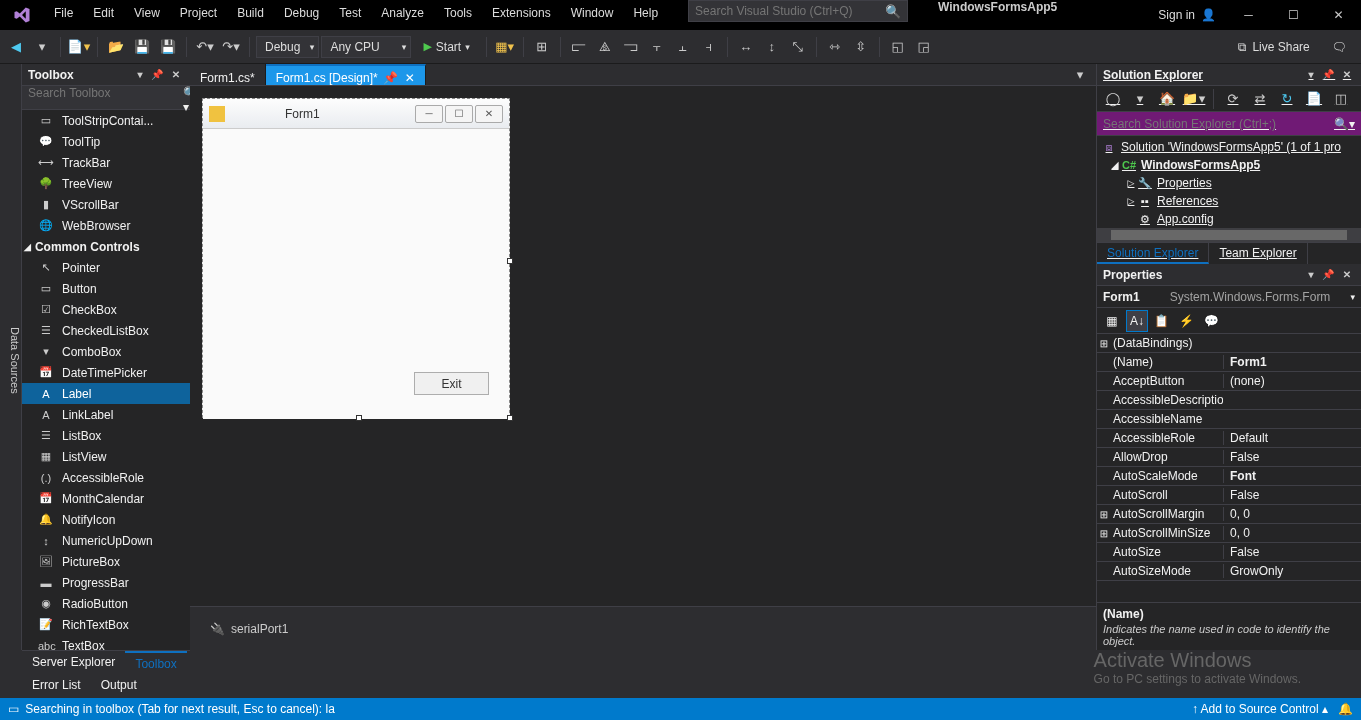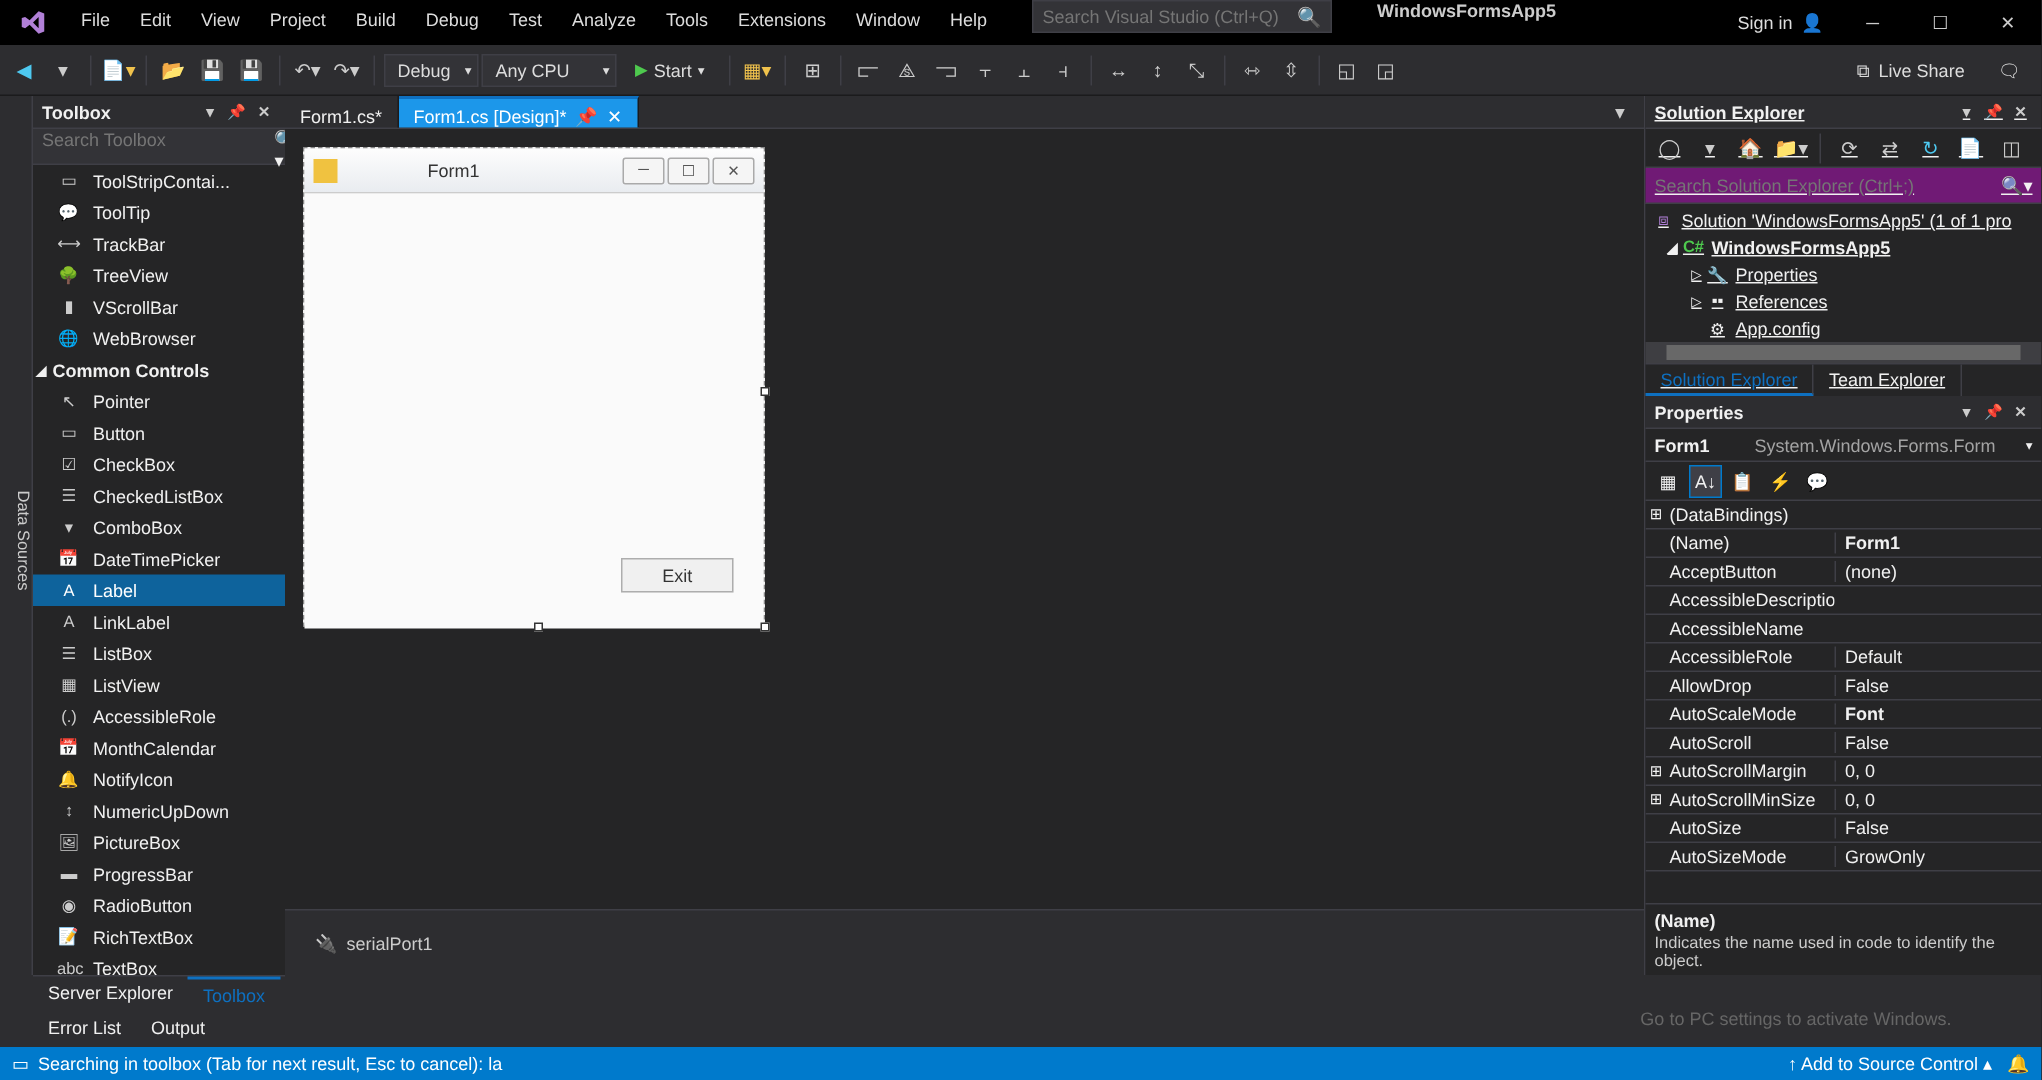--- a/index.html
+++ b/index.html
@@ -4,21 +4,21 @@
 <style>
 * { margin: 0; padding: 0; box-sizing: border-box; font-family: 'Segoe UI', sans-serif; font-size: 12px; }
 body { width: 1361px; height: 720px; background: #2d2d30; color: #f1f1f1; overflow: hidden; position: relative; }
 
 
 .titlebar { height: 30px; background: #000000; display: flex; }
 .vs-logo { width: 32px; height: 30px; display: flex; align-items: center; justify-content: center; margin: 0 6px; }
 .vs-logo svg { width: 18px; height: 18px; }
 .menubar { display: flex; }
 .menubar-item { padding: 6px 10px; cursor: pointer; color: #ddd; }
-.search-box { margin-left: 20px; width: 200px; height: 22px; background: #333337; border: 1px solid #3f3f46; display: flex; align-items: center; padding: 0 6px; }
+.search-box { margin-left: 20px; width: 220px; height: 22px; background: #333337; border: 1px solid #3f3f46; display: flex; align-items: center; padding: 0 6px; }
 .search-box input { flex: 1; background: transparent; border: none; color: #a0a0a0; outline: none; font-size: 12px; }
 .search-box .icon { color: #ccc; font-size: 13px; }
 .app-title { margin-left: 30px; color: #ccc; font-weight: 600; }
 .title-right { margin-left: auto; display: flex; align-items: center; }
 .signin { padding: 0 10px; color: #ddd; display: flex; align-items: center; gap: 6px; }
 .winbtn { width: 45px; height: 30px; display: flex; align-items: center; justify-content: center; color: #ccc; cursor: pointer; }
 
 
 .toolbar { height: 34px; background: #2d2d30; display: flex; align-items: center; padding: 0 4px; border-bottom: 1px solid #1b1b1c; gap: 2px; }
 .tbtn { width: 24px; height: 24px; display: flex; align-items: center; justify-content: center; color: #ccc; cursor: pointer; font-size: 13px; }
@@ -95,21 +95,21 @@
 .prop-toolbtn { width: 22px; height: 22px; display: flex; align-items: center; justify-content: center; cursor: pointer; font-size: 12px; }
 .prop-toolbtn.active { background: #3f3f46; border: 1px solid #007acc; }
 .prop-grid { flex: 1; overflow: hidden; }
 .prop-row { display: flex; height: 19px; align-items: center; border-bottom: 1px solid #3f3f46; }
 .prop-row .expand { width: 14px; text-align: center; font-size: 10px; }
 .prop-row .pname { width: 112px; padding-left: 2px; overflow: hidden; }
 .prop-row .pval { flex: 1; padding-left: 6px; border-left: 1px solid #3f3f46; }
 .prop-row.bold .pval { font-weight: 600; }
 .prop-desc { border-top: 1px solid #3f3f46; padding: 4px 6px; height: 48px; }
 .prop-desc .dname { font-weight: 600; margin-bottom: 2px; }
-.prop-desc .dtext { color: #ccc; font-size: 11px; }
+.prop-desc .dtext { color: #ccc; font-size: 11px; font-style: italic; }
 
 
 .bottom-tabs { height: 24px; display: flex; border-top: 1px solid #3f3f46; background: #2d2d30; }
 .bottom-tab { padding: 4px 10px; cursor: pointer; }
 .bottom-tab.active { color: #0e70c0; border-top: 2px solid #0e70c0; }
 
 
 .statusbar { height: 22px; background: #007acc; display: flex; align-items: center; padding: 0 8px; color: #fff; font-size: 11px; position: absolute; bottom: 0; left: 0; right: 0; }
 .statusbar .status-right { margin-left: auto; display: flex; align-items: center; gap: 10px; }
 
@@ -528,20 +528,21 @@
       <div class="bottom-tab active">Toolbox</div>
     </div>
     <div class="bottom-tabs" style="border-top:none;">
       <div class="bottom-tab">Error List</div>
       <div class="bottom-tab">Output</div>
     </div>
   </div>
 </div>
 
 <div class="watermark">
+  <div class="w1">Activate Windows</div>
   <div class="w2">Go to PC settings to activate Windows.</div>
 </div>
 
 <div class="statusbar">
   <span>▭</span>
   <span style="margin-left:6px;">Searching in toolbox (Tab for next result, Esc to cancel): la</span>
   <div class="status-right">
     <span><span>↑ </span><span>Add to Source Control</span><span> ▴</span></span>
     <span>🔔</span>
   </div>

